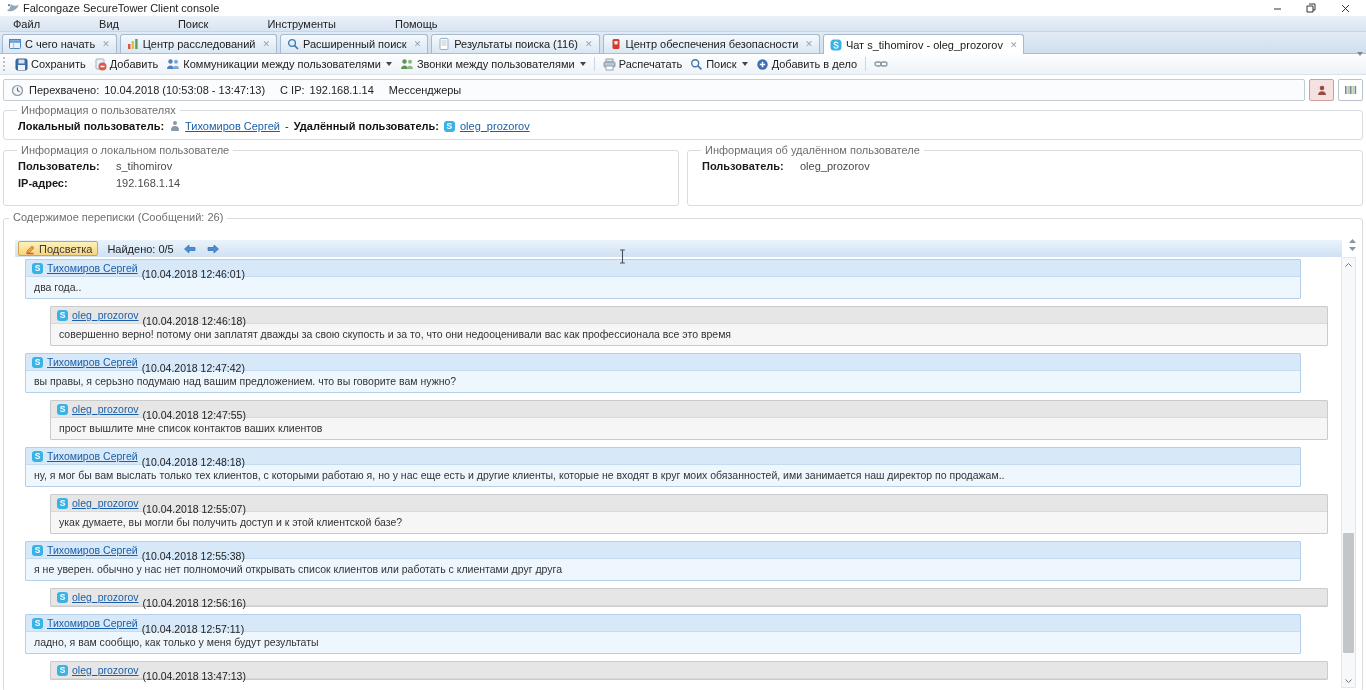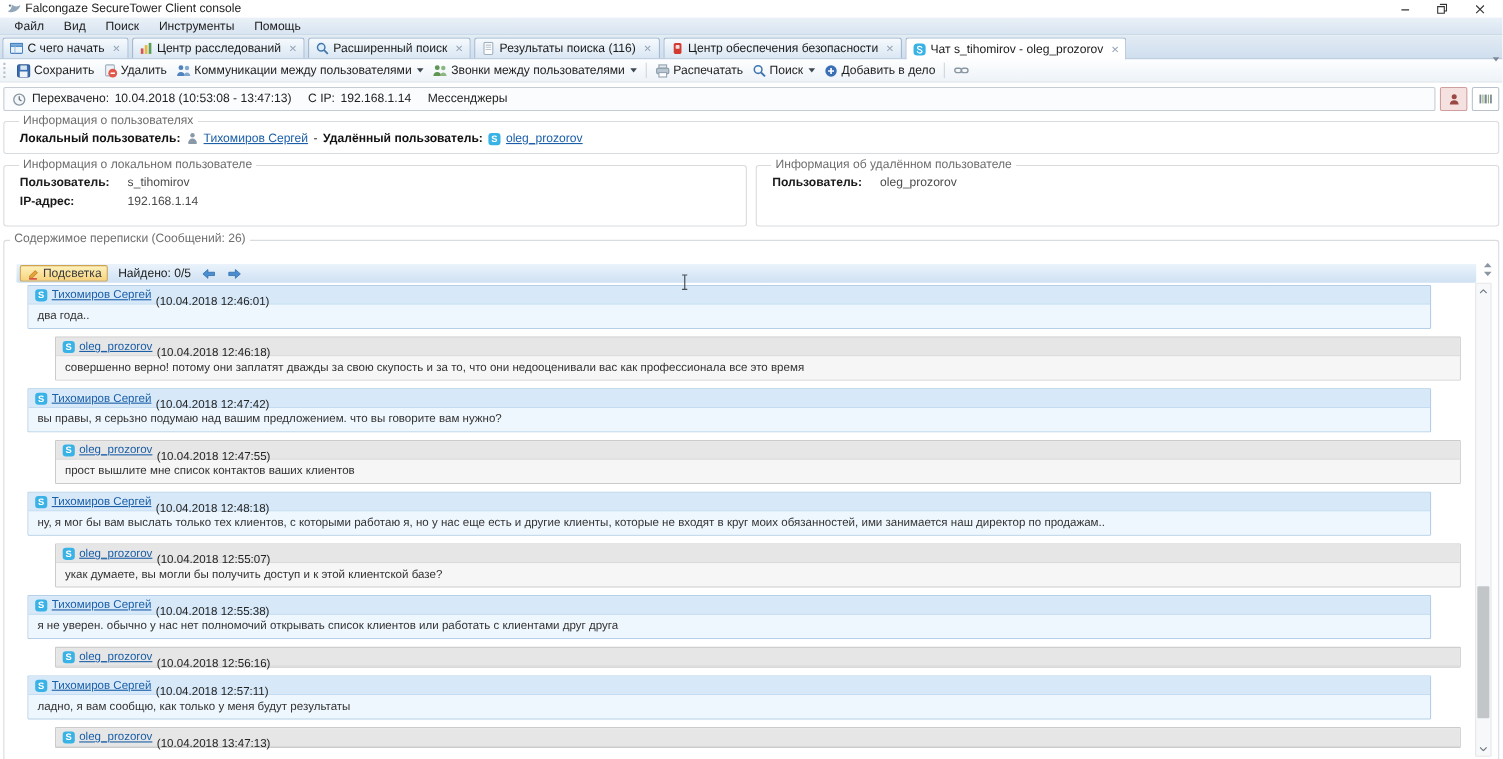--- a/index.html
+++ b/index.html
@@ -13,21 +13,21 @@
   
   .titlebar { height:16px; display:flex; align-items:center; padding:0 4px; background:#fff; }
   .titlebar .logo { width:13px; height:12px; margin:0 4px 0 2px; }
   .titlebar .title { font-size:11px; color:#222; }
   .titlebar .spacer { flex:1; }
   .wctl { width:34px; height:14px; display:flex; align-items:center; justify-content:center; cursor:pointer; }
   .wctl svg { display:block; }
 
   
   .menubar { height:16px; background:linear-gradient(#eaf1f8,#d8e4f1); border-bottom:1px solid #c7d5e4;
-             display:flex; align-items:center; padding-left:4px; }
+             display:flex; align-items:center; padding-left:4px;gap:41px; }
   .menu-item { padding:0 9px; height:100%; display:flex; align-items:center; cursor:default; color:#222; }
 
   
   .tabbar { height:22px; background:linear-gradient(#e2ebf4,#cfdeee); border-bottom:1px solid #a9bed3;
             display:flex; align-items:flex-start; padding:2px 0 0 2px; }
   .tab { display:inline-flex; align-items:center; gap:4px; height:19px; padding:0 6px;
          border:1px solid #a4bad1; border-bottom:none; border-radius:3px 3px 0 0;
          background:linear-gradient(#f6fafd,#d9e6f3); margin-right:3px; white-space:nowrap; cursor:pointer; }
   .tab.active { background:#fff; position:relative; margin-bottom:-1px; height:21px; }
   .tab .ticon { width:12px; height:12px; flex:0 0 auto; }
@@ -214,21 +214,21 @@
         <rect x="3" y="7" width="7" height="5" fill="#f0f4f9"></rect>
       </svg>
     <span>Сохранить</span>
   </span>
   <span class="tbtn">
     <svg width="13" height="13" viewBox="0 0 13 13">
         <rect x="2" y="1" width="8" height="10" rx="1" fill="#eef2f6" stroke="#9fb0c0"></rect>
         <circle cx="8.5" cy="8.5" r="4" fill="#e2574c"></circle>
         <path d="M6.5 8.5h4" stroke="#fff" stroke-width="1.4"></path>
       </svg>
-    <span>Удалить</span>
+    <span>Добавить</span>
   </span>
   <span class="tbtn">
     <svg width="14" height="13" viewBox="0 0 14 13">
         <circle cx="4.5" cy="3.5" r="2.2" fill="#4f83bd"></circle>
         <path d="M1 11c0-2.3 1.6-3.6 3.5-3.6S8 8.7 8 11z" fill="#4f83bd"></path>
         <circle cx="10" cy="3.8" r="2" fill="#7fa7cf"></circle>
         <path d="M7 11c.2-2 1.5-3.2 3-3.2s2.8 1.2 3 3.2z" fill="#7fa7cf"></path>
       </svg>
     <span>Коммуникации между пользователями</span>
     <span class="caret"></span>

